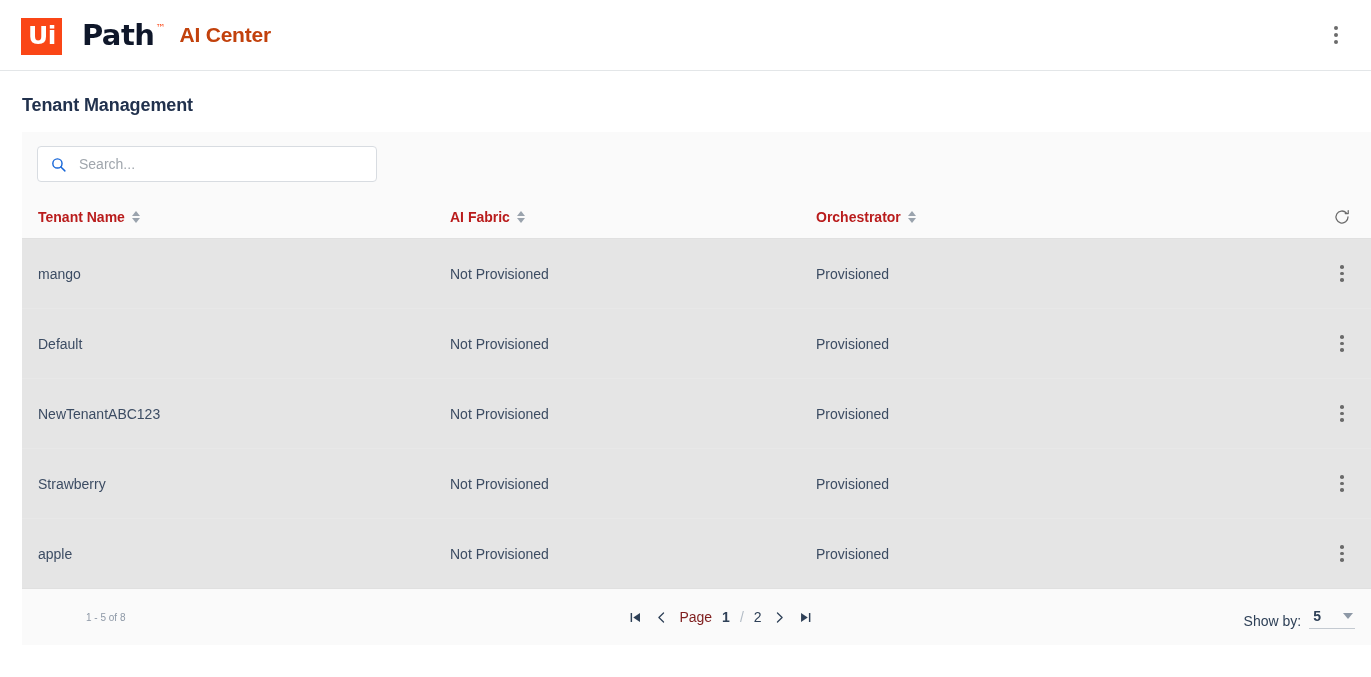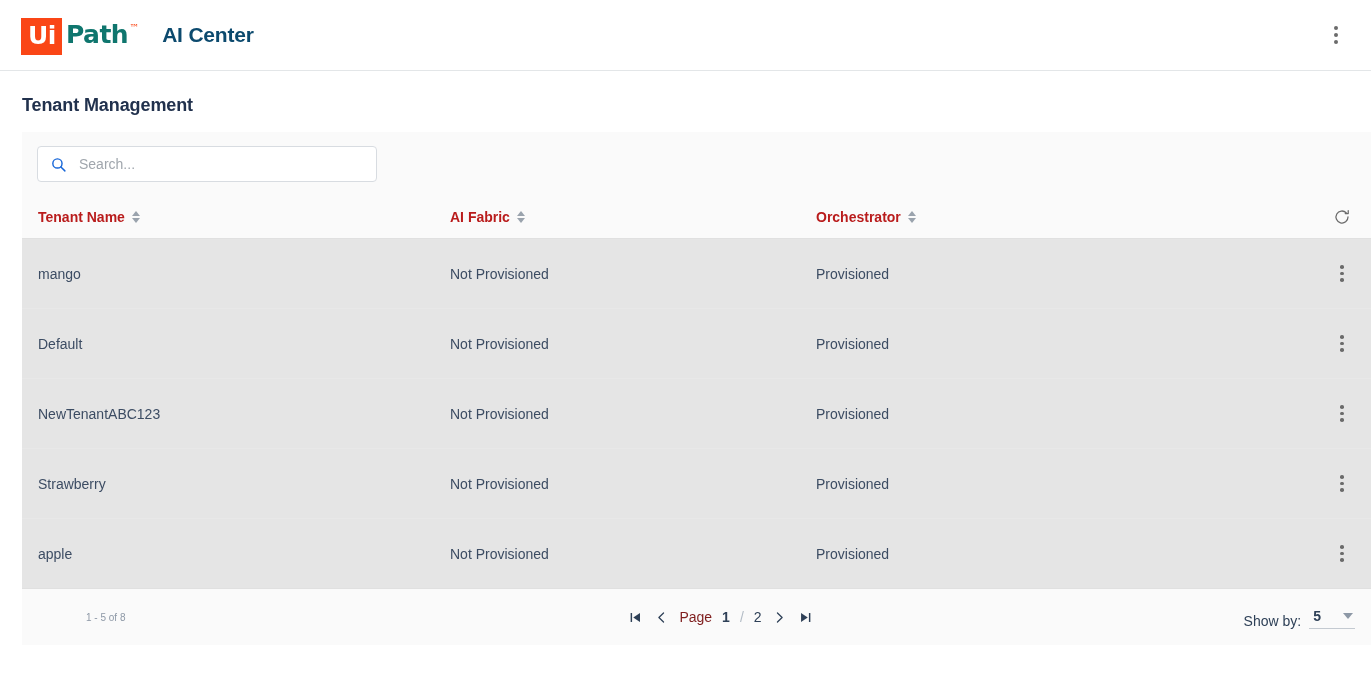--- a/index.html
+++ b/index.html
@@ -18,58 +18,58 @@
     height: 71px;
     border-bottom: 1px solid #e3e6e8;
     display: flex;
     align-items: center;
     padding: 0 20px 0 21px;
     background: #ffffff;
   }
   .brand {
     display: flex;
     align-items: center;
-    gap: 18px;
+    gap: 9px;
   }
   .logo-wrap {
     display: flex;
     align-items: flex-start;
     height: 34px;
   }
   .logo-ui {
     border: 3px solid #fa4616;
     background: #fa4616;
     color: #ffffff;
     font-weight: bold;
     font-size: 25px;
     line-height: 28px;
     padding: 1px 3px 2px 4px;
     letter-spacing: -0.5px;
     font-family: "DejaVu Sans", sans-serif;
   }
   .logo-path {
-    color: #0f766e;
+    color: #0f172a;
     font-weight: bold;
-    font-size: 25px;
+    font-size: 29px;
     line-height: 34px;
     letter-spacing: -0.5px;
-    margin-left: 4px;
+    margin-left: 20px;
     font-family: "DejaVu Sans", sans-serif;
   }
   .logo-tm {
     color: #fa4616;
     font-size: 10px;
     line-height: 14px;
     margin-left: 1px;
     align-self: flex-start;
     padding-top: 3px;
     font-family: "DejaVu Sans", sans-serif;
   }
   .product-name {
-    color: #0c4a6e;
+    color: #c2410c;
     font-size: 21px;
     font-weight: bold;
     letter-spacing: -0.2px;
     margin-left: 5px;
   }
   .topbar-spacer { flex: 1; }
   .kebab {
     width: 30px;
     height: 30px;
     display: flex;

